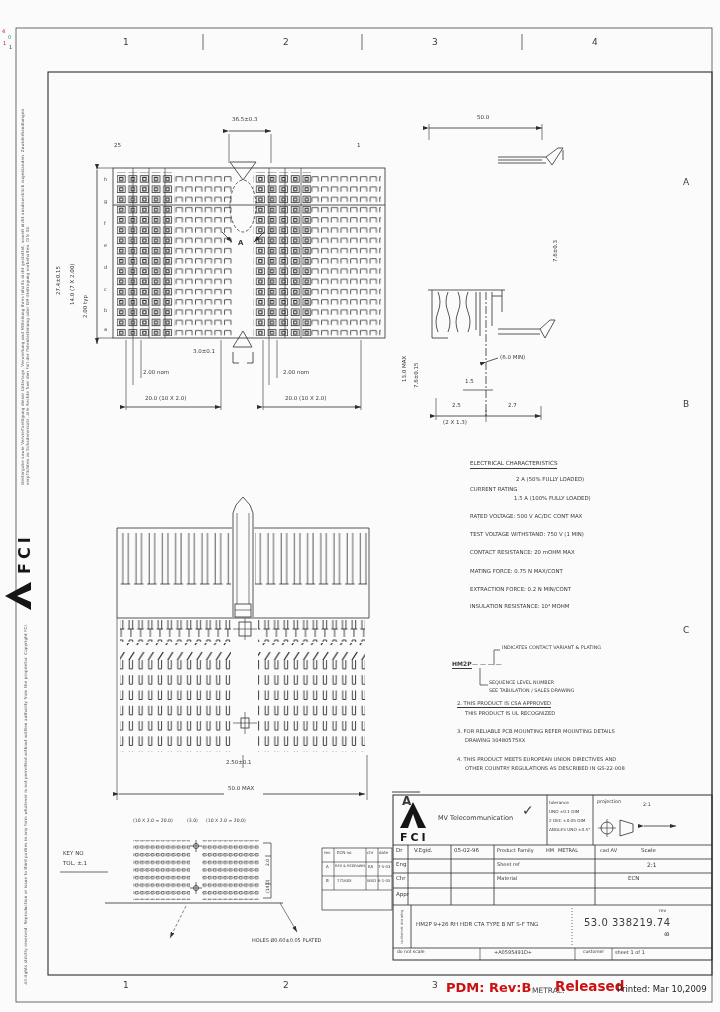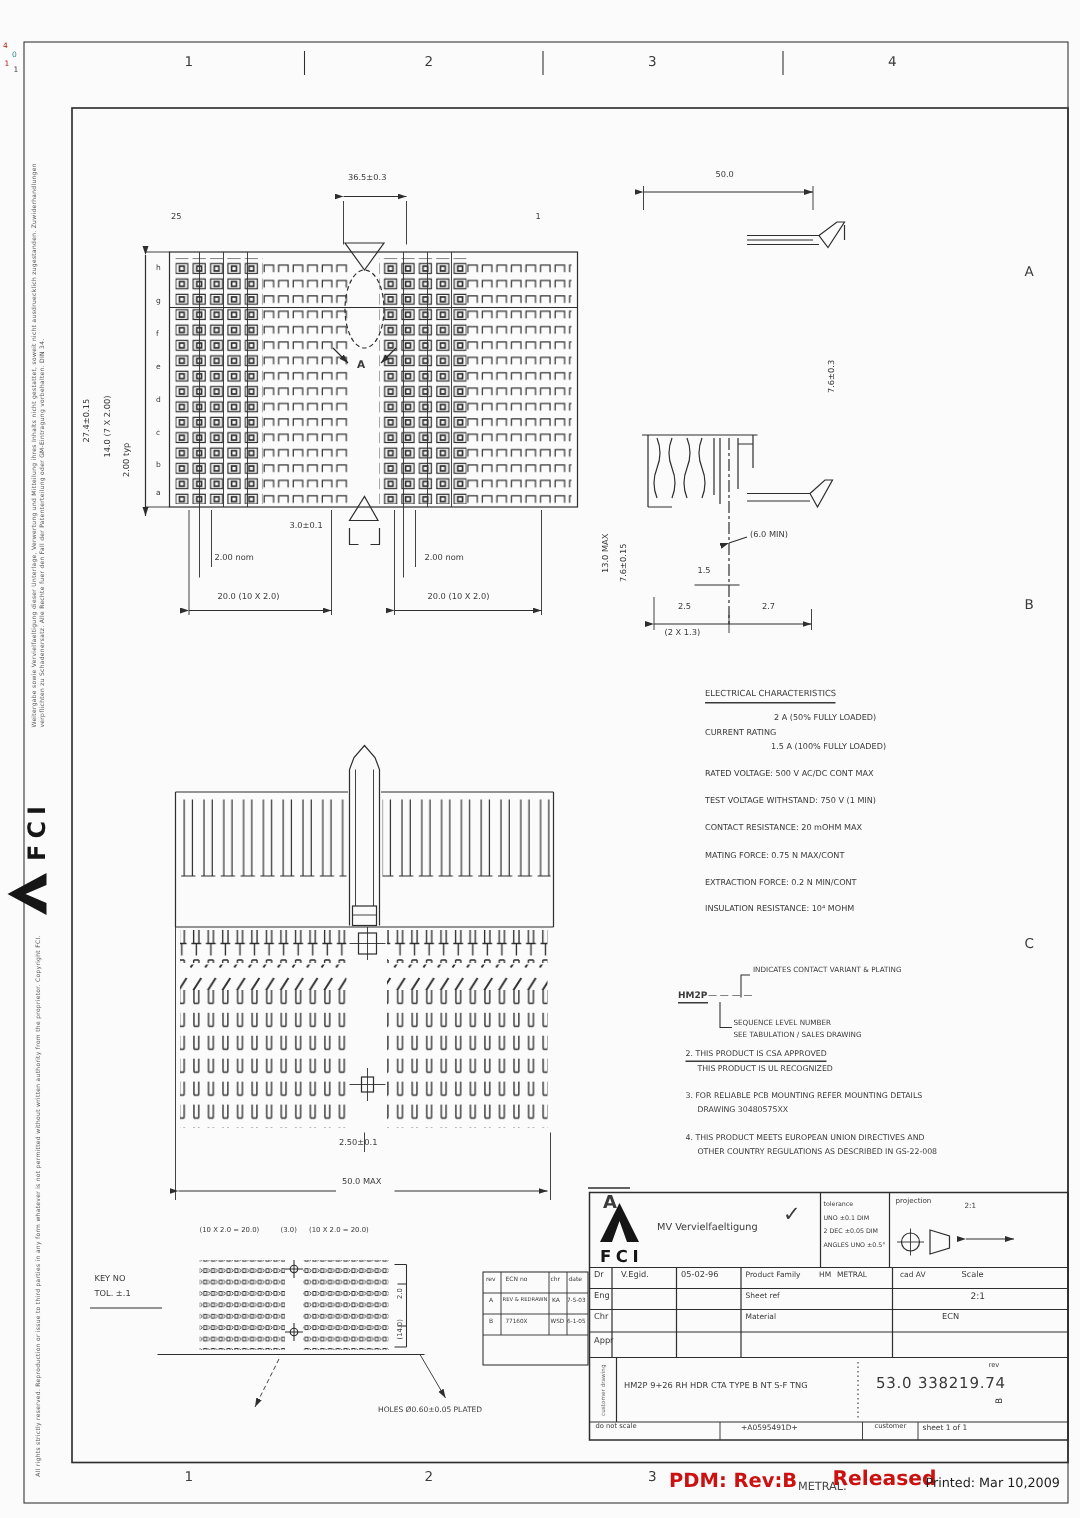--- a/index.html
+++ b/index.html
@@ -222,21 +222,21 @@
   <span class="lab" style="left:379px;top:851px;font-size:4px;">date</span>
   <span class="lab" style="left:326px;top:865px;font-size:4px;">A</span>
   <span class="lab" style="left:335px;top:865px;font-size:3.5px;">REV &amp; REDRAWN</span>
   <span class="lab" style="left:368px;top:865px;font-size:4px;">KA</span>
   <span class="lab" style="left:378px;top:865px;font-size:3.8px;">7-5-03</span>
   <span class="lab" style="left:326px;top:879px;font-size:4px;">B</span>
   <span class="lab" style="left:337px;top:879px;font-size:3.8px;">77160X</span>
   <span class="lab" style="left:367px;top:879px;font-size:3.8px;">WSD</span>
   <span class="lab" style="left:378px;top:879px;font-size:3.8px;">6-1-05</span>
 
-  <span class="lab" style="left:438px;top:815px;font-size:6.5px;">MV Vervielfaeltigung</span>
+  <span class="lab" style="left:438px;top:815px;font-size:6.5px;">MV Telecommunication</span>
   <span class="lab" style="left:522px;top:803px;font-size:14px;font-weight:300;">✓</span>
   <span class="lab" style="left:549px;top:801px;font-size:4.2px;">tolerance</span>
   <span class="lab" style="left:549px;top:810px;font-size:4.2px;">UNO ±0.1 DIM</span>
   <span class="lab" style="left:549px;top:819px;font-size:4.2px;">2 DEC ±0.05 DIM</span>
   <span class="lab" style="left:549px;top:828px;font-size:4.2px;">ANGLES UNO ±0.5°</span>
   <span class="lab" style="left:597px;top:800px;font-size:4.8px;">projection</span>
   <span class="lab" style="left:643px;top:803px;font-size:4.8px;">2:1</span>
 
   <span class="lab" style="left:396px;top:848px;font-size:5.5px;">Dr</span>
   <span class="lab" style="left:414px;top:848px;font-size:5.5px;">V.Egid.</span>

